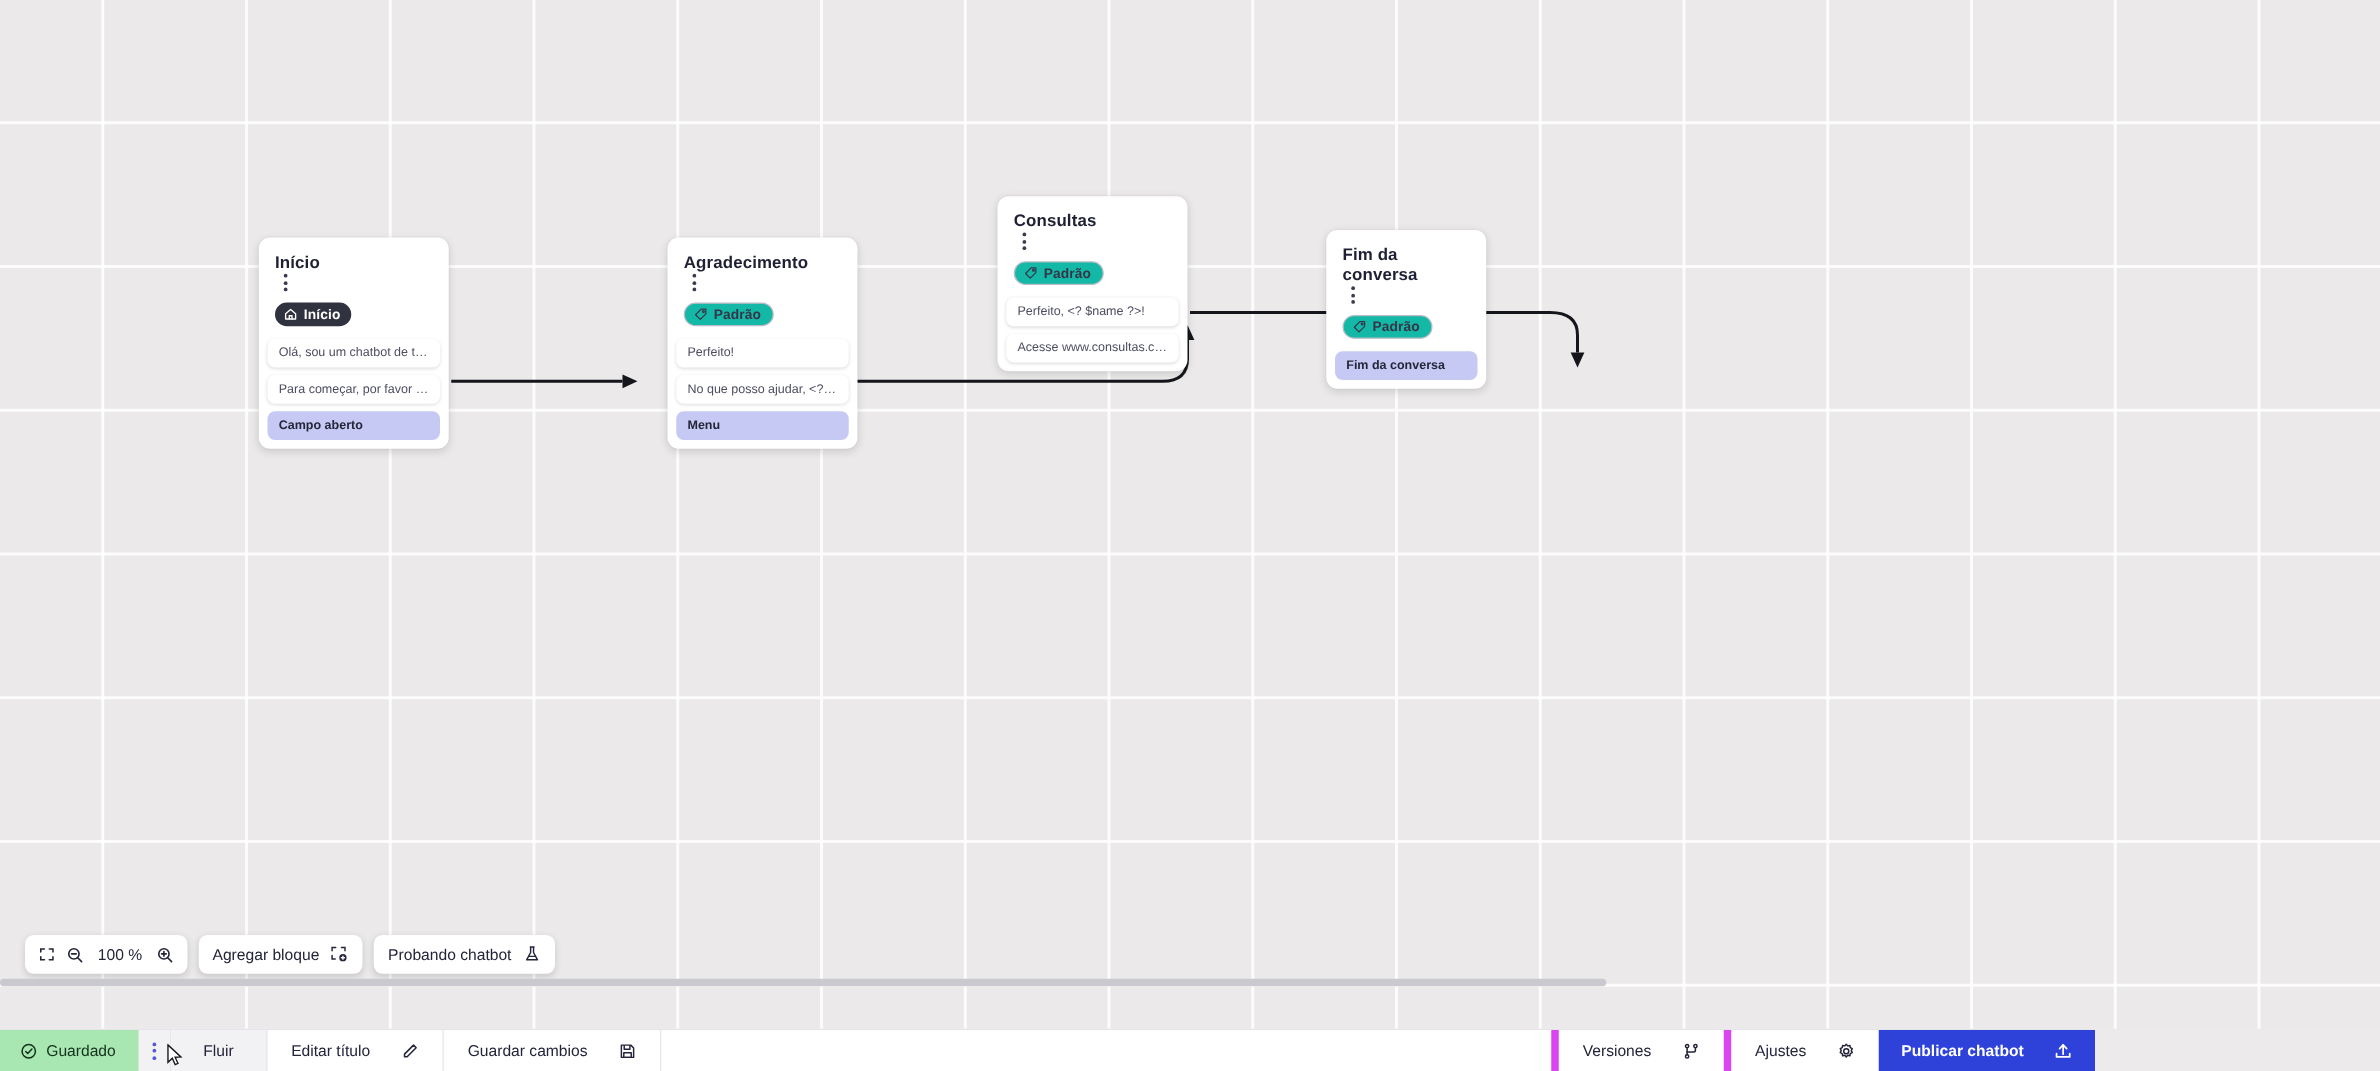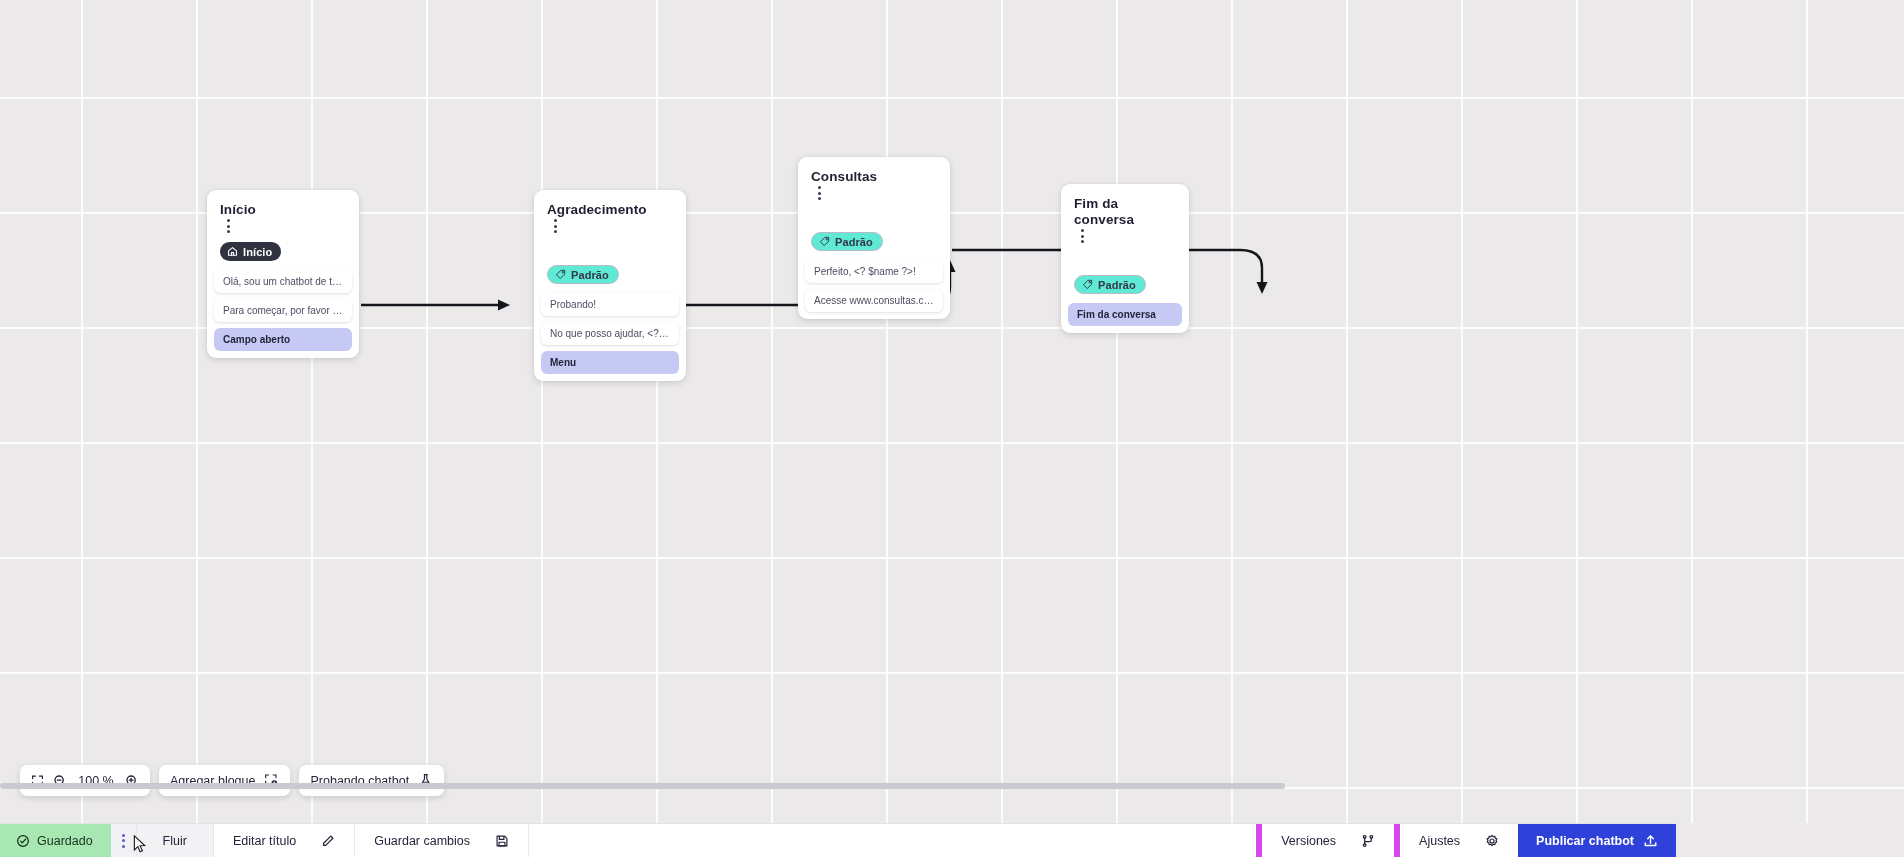--- a/index.html
+++ b/index.html
@@ -51,41 +51,41 @@
   .kebab i { width: 3px; height: 3px; border-radius: 50%; background: #3b3b4f; display:block; }
 
   .badges { padding: 7px 13px 9px 13px; }
   .badge {
     display: inline-flex; align-items: center; gap: 5px;
     height: 19px; padding: 0 9px 0 7px;
     border-radius: 10px; font-size: 11px; font-weight: 700;
     letter-spacing: .1px; white-space: nowrap;
   }
   .badge.dark { background: #31323f; color: #ffffff; }
-  .badge.outline { background: #5eead4; color: #35364a; border: 1px solid #b9bac6; margin-top: 23px; }
+  .badge.outline { background: #14b8a6; color: #35364a; border: 1px solid #b9bac6; }
   .badge svg { display: block; }
 
   .rows { padding: 0 7px; display: flex; flex-direction: column; gap: 6px; }
   .row {
     border-radius: 6px;
     background: #ffffff;
     box-shadow: 0 1px 3px rgba(0,0,0,0.13);
     font-size: 10px; color: #4c4d61;
     padding: 0 9px;
     height: 23px; line-height: 23px;
     white-space: nowrap; overflow: hidden; text-overflow: ellipsis;
   }
   .row.accent {
     background: #c5c9f3;
     color: #25263a; font-weight: 700;
     box-shadow: none;
   }
 
   
-  .toolbar { position: absolute; left: 20px; bottom: 27px; display: flex; gap: 9px; align-items: flex-end; }
+  .toolbar { position: absolute; left: 20px; bottom: 44px; display: flex; gap: 9px; align-items: flex-end; }
   .tb-group {
     height: 31px; background: #ffffff; border-radius: 7px;
     box-shadow: 0 2px 6px rgba(0,0,0,0.14);
     display: flex; align-items: center; gap: 9px;
     padding: 0 11px;
   }
   .tb-label { font-size: 12.5px; color: #23243a; font-weight: 400; }
   .tb-zoom { font-size: 12.5px; color: #23243a; min-width: 40px; text-align: center; }
   .tb-icon { display: flex; align-items: center; justify-content: center; cursor: pointer; }
 
@@ -111,21 +111,21 @@
   }
   .sb-kebab {
     display: flex; flex-direction: column; align-items: center; justify-content: center;
     gap: 2.5px; padding: 0 11px; cursor: pointer;
     background: #f2f2f5; border-right: 1px solid #e6e6ec;
   }
   .sb-kebab i { width: 3px; height: 3px; border-radius: 50%; background: #5557d6; display:block; }
   .sb-fluir { background: #f2f2f5; padding: 0 26px; display:flex; align-items:center; color:#23243a; cursor:pointer; border-right: 1px solid #e6e6ec;}
   .sb-right .sb-item { border-right: none; border-left: 6px solid #d946ef; }
   .sb-publish {
-    display: flex; align-items: center; gap: 9px;
+    display: flex; align-items: center; gap: 24px;
     background: #2e41d8; color: #ffffff; font-weight: 700;
     padding: 0 18px; cursor: pointer;
   }
   .cursor-arrow { position: absolute; left: 133px; bottom: 4px; width: 14px; height: 18px; }
   .scroll-h {
     position: absolute; left: 0; bottom: 34px; height: 6px; width: 1285px;
     background: #c9c9cf; border-radius: 3px;
   }
 </style>
 </head>
@@ -184,21 +184,21 @@
       <div class="badges">
         <span class="badge outline">
           <svg width="11" height="11" viewBox="0 0 16 16" fill="none" stroke="#35364a" stroke-width="1.4" stroke-linejoin="round">
             <path d="M8.6 1.9 H14.1 V7.4 L7.6 13.9 L2.1 8.4 Z"></path>
             <circle cx="11.3" cy="4.7" r="1.1"></circle>
           </svg>
           <span>Padrão</span>
         </span>
       </div>
       <div class="rows">
-        <div class="row">Probando!</div>
+        <div class="row">Perfeito!</div>
         <div class="row">No que posso ajudar, &lt;? $name ...</div>
         <div class="row accent">Menu</div>
       </div>
     </div>
 
     <div class="node" style="left:798px; top:157px; width:152px;">
       <div class="node-head">
         <div class="node-title">Consultas</div>
         <div class="kebab">
             <i></i>

